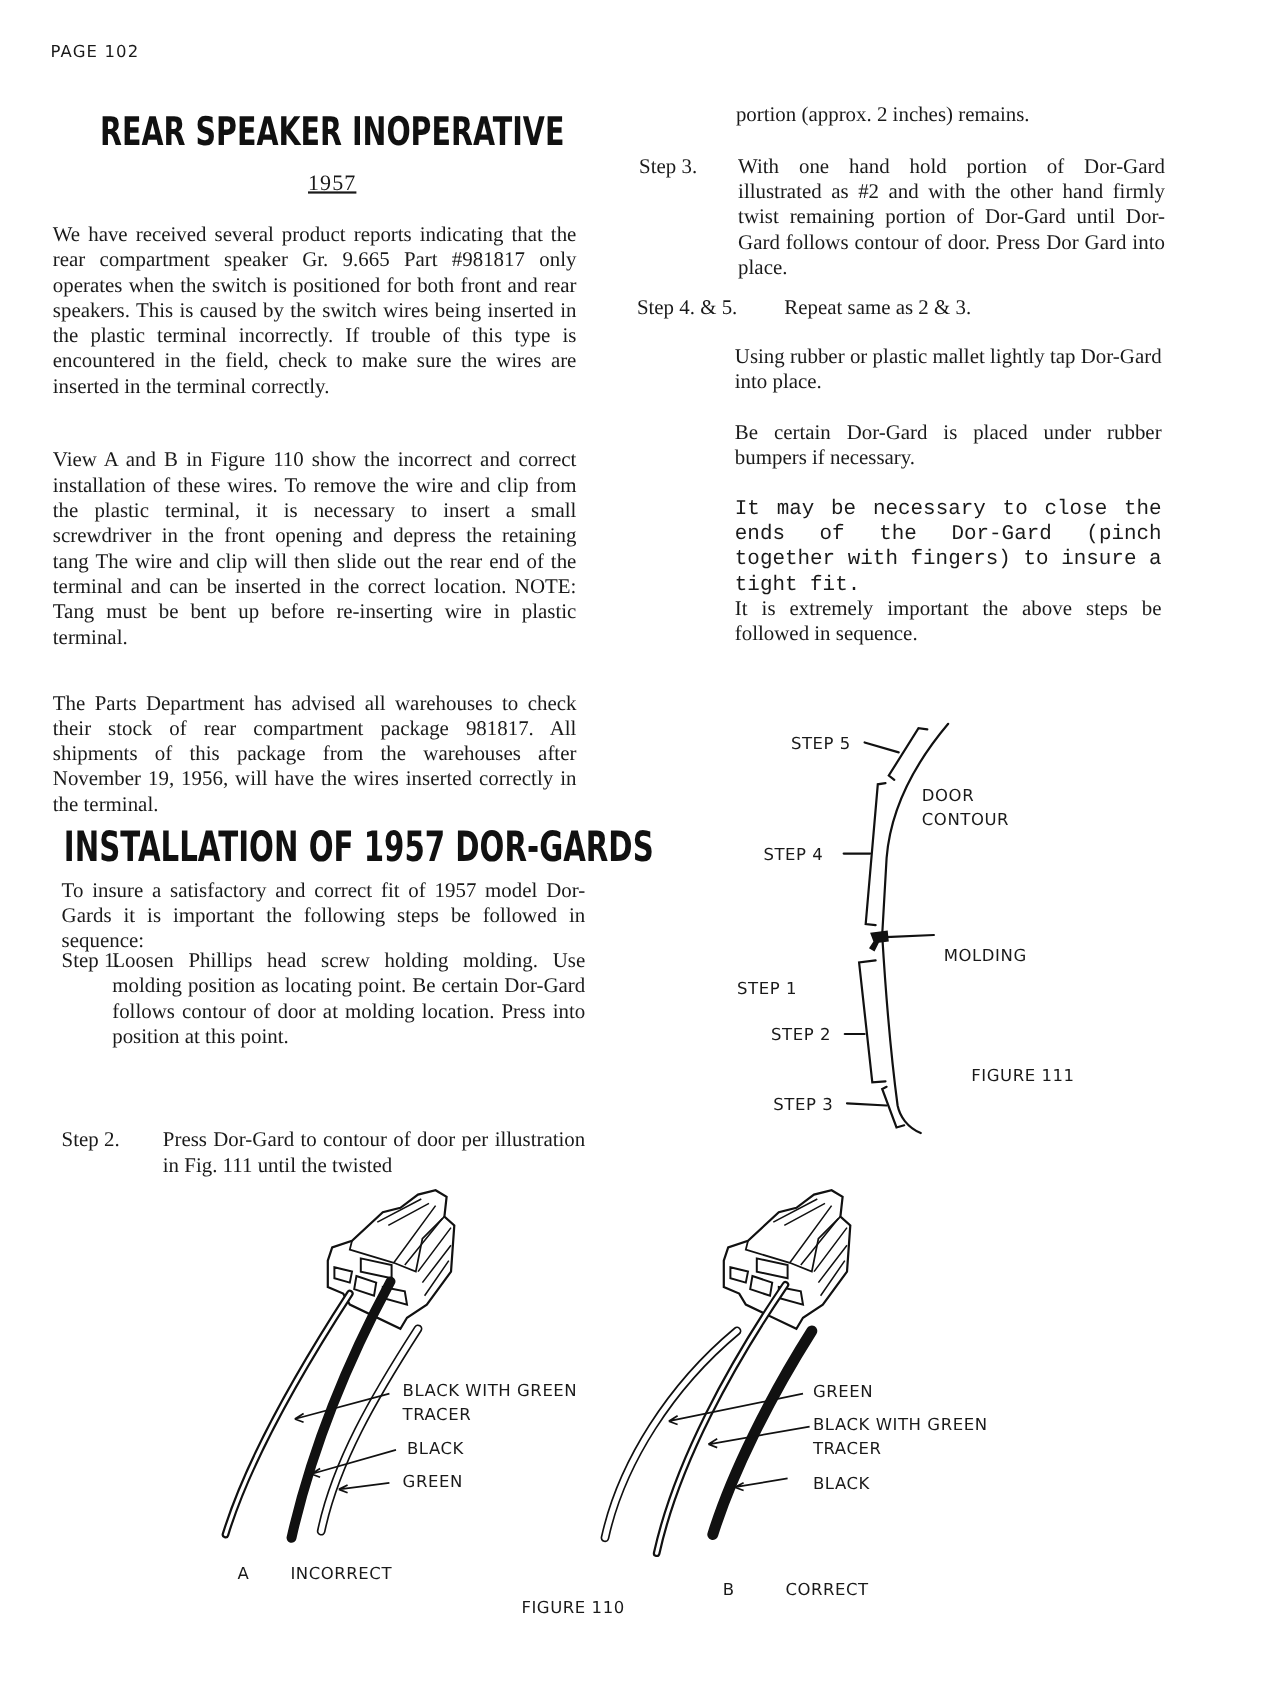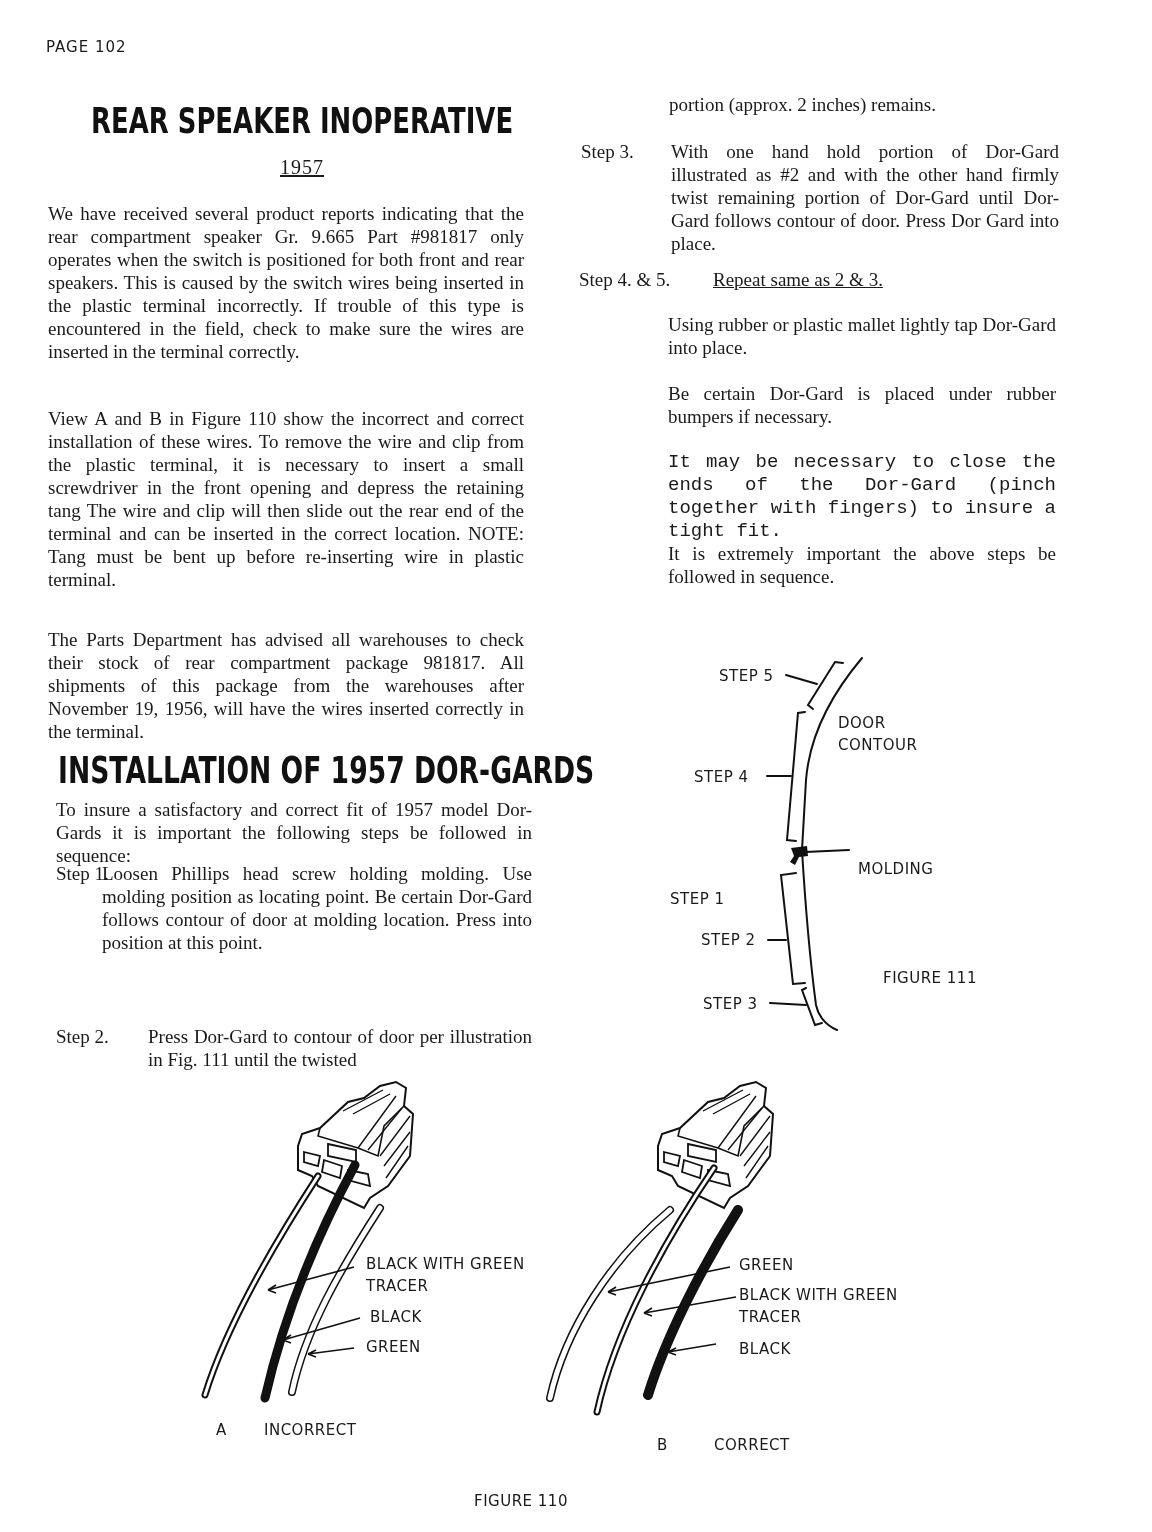--- a/index.html
+++ b/index.html
@@ -45,21 +45,21 @@
 
 <div class="abs step" style="left:669px; top:93px; width:390px;">portion (approx. 2 inches) remains.</div>
 
 <div class="abs step" style="left:581px; top:140px; width:478px;">
   <span class="step-label">Step 3.</span>
   <div class="step-text" style="margin-left:90px;">With one hand hold portion of Dor-Gard illustrated as #2 and with the other hand firmly twist remaining portion of Dor-Gard until Dor-Gard follows contour of door. Press Dor Gard into place.</div>
 </div>
 
 <div class="abs step" style="left:579px; top:268px; width:480px;">
   <span class="step-label">Step 4. &amp; 5.</span>
-  <div class="step-text" style="margin-left:134px;text-decoration:underline;">Repeat same as 2 &amp; 3.</div>
+  <div class="step-text" style="margin-left:134px;">Repeat same as 2 &amp; 3.</div>
 </div>
 
 <div class="abs body" style="left:668px; top:313px; width:388px;">Using rubber or plastic mallet lightly tap Dor-Gard into place.</div>
 <div class="abs body" style="left:668px; top:382px; width:388px;">Be certain Dor-Gard is placed under rubber bumpers if necessary.</div>
 <div class="abs body" style="left:668px; top:451px; width:388px;font-family:Liberation Mono, monospace;">It may be necessary to close the ends of the Dor-Gard (pinch together with fingers) to insure a tight fit.</div>
 <div class="abs body" style="left:668px; top:542px; width:388px;">It is extremely important the above steps be followed in sequence.</div>
 
 <div class="abs" style="left:0; top:0;">
   <svg width="1152" height="1532" style="left:0; top:0;">
     <g fill="none" stroke="#111" stroke-width="2" stroke-linecap="round">
@@ -153,14 +153,14 @@
   <div class="abs fig-label" style="left:216px; top:1421px;">A</div>
   <div class="abs fig-label" style="left:264px; top:1421px;">INCORRECT</div>
 
   <div class="abs fig-label" style="left:739px; top:1256px;">GREEN</div>
   <div class="abs fig-label" style="left:739px; top:1286px;">BLACK WITH GREEN</div>
   <div class="abs fig-label" style="left:739px; top:1308px;">TRACER</div>
   <div class="abs fig-label" style="left:739px; top:1340px;">BLACK</div>
   <div class="abs fig-label" style="left:657px; top:1436px;">B</div>
   <div class="abs fig-label" style="left:714px; top:1436px;">CORRECT</div>
 
-  <div class="abs fig-label" style="left:474px; top:1452px;margin-top:40px;">FIGURE 110</div>
+  <div class="abs fig-label" style="left:474px; top:1452px;">FIGURE 110</div>
 </div>
 
 </body></html>

